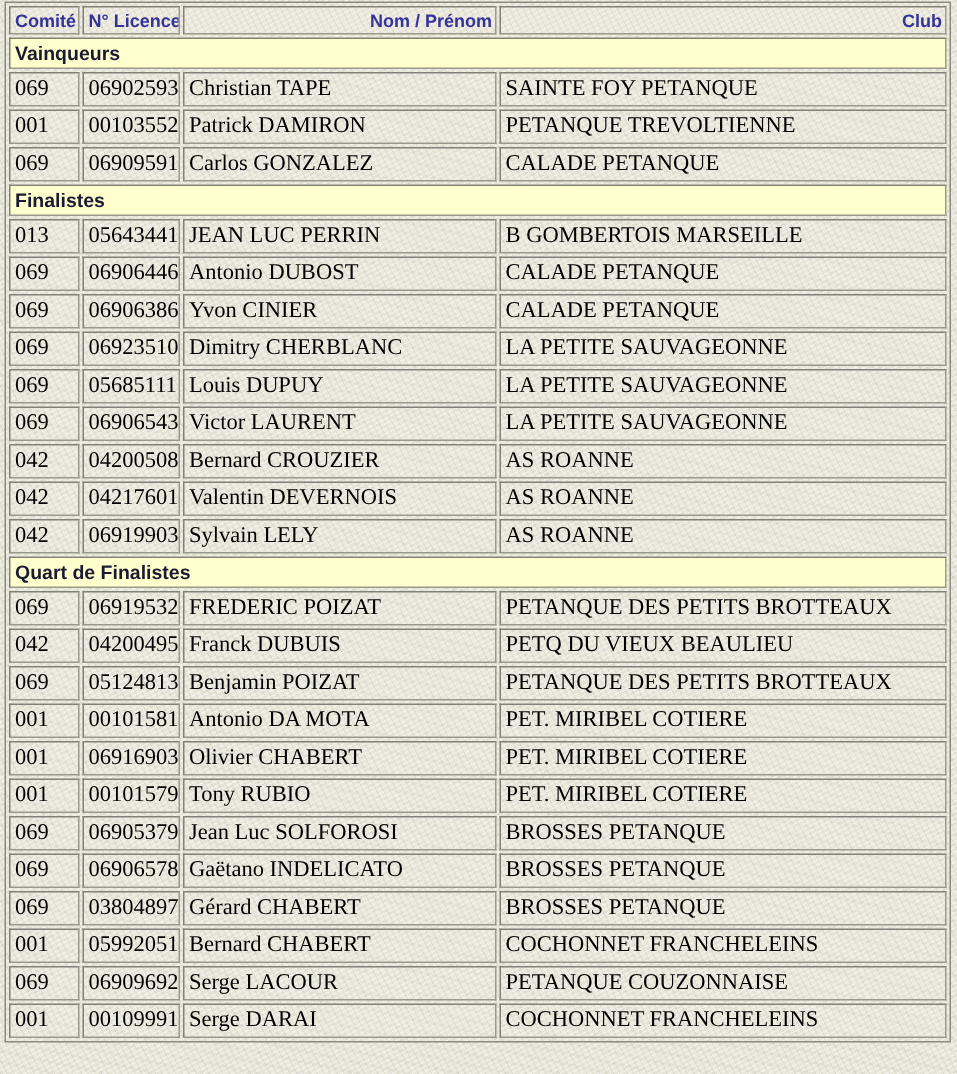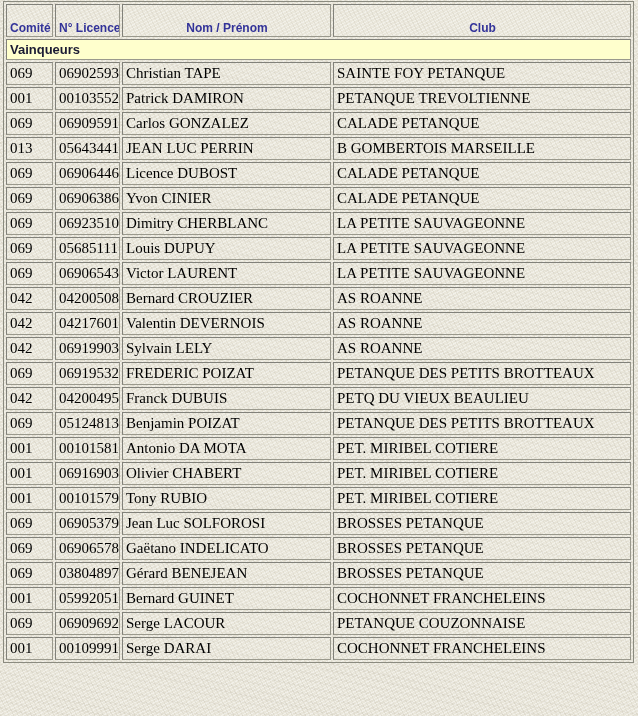--- a/index.html
+++ b/index.html
@@ -32,23 +32,23 @@
     overflow: hidden;
     white-space: nowrap;
   }
   th {
     background-color: #eae7db;
     background-image:
       repeating-linear-gradient(63deg, rgba(146,136,116,0.10) 0 1px, transparent 1px 4px),
       repeating-linear-gradient(-27deg, rgba(255,255,255,0.40) 0 1px, transparent 1px 3px);
     color: var(--header-text, #333399);
     font: bold 12px "Liberation Sans", sans-serif;
-    text-align: center;
+    text-align: right;
     height: 15px;
-    padding: 15px 2px 1px 3px;
+    padding: 1px 2px 1px 3px;
     margin-left: 32px;
   }
   td.section {
     background-color: var(--band, #ffffcd);
     color: var(--section-text, #1a1a33);
     font: bold 13px "Liberation Sans", sans-serif;
     height: 17px;
     padding: 1px 3px;
   }
   td.data {
@@ -97,29 +97,32 @@
         <td class="data">Patrick DAMIRON</td>
         <td class="data">PETANQUE TREVOLTIENNE</td>
       </tr>
       <tr>
         <td class="data">069</td>
         <td class="data">06909591</td>
         <td class="data">Carlos GONZALEZ</td>
         <td class="data">CALADE PETANQUE</td>
       </tr>
       <tr>
+        <td class="section" colspan="4">Finalistes</td>
+      </tr>
+      <tr>
         <td class="data">013</td>
         <td class="data">05643441</td>
         <td class="data">JEAN LUC PERRIN</td>
         <td class="data">B GOMBERTOIS MARSEILLE</td>
       </tr>
       <tr>
         <td class="data">069</td>
         <td class="data">06906446</td>
-        <td class="data">Licence DUBOST</td>
+        <td class="data">Antonio DUBOST</td>
         <td class="data">CALADE PETANQUE</td>
       </tr>
       <tr>
         <td class="data">069</td>
         <td class="data">06906386</td>
         <td class="data">Yvon CINIER</td>
         <td class="data">CALADE PETANQUE</td>
       </tr>
       <tr>
         <td class="data">069</td>
@@ -151,20 +154,23 @@
         <td class="data">Valentin DEVERNOIS</td>
         <td class="data">AS ROANNE</td>
       </tr>
       <tr>
         <td class="data">042</td>
         <td class="data">06919903</td>
         <td class="data">Sylvain LELY</td>
         <td class="data">AS ROANNE</td>
       </tr>
       <tr>
+        <td class="section" colspan="4">Quart de Finalistes</td>
+      </tr>
+      <tr>
         <td class="data">069</td>
         <td class="data">06919532</td>
         <td class="data">FREDERIC POIZAT</td>
         <td class="data">PETANQUE DES PETITS BROTTEAUX</td>
       </tr>
       <tr>
         <td class="data">042</td>
         <td class="data">04200495</td>
         <td class="data">Franck DUBUIS</td>
         <td class="data">PETQ DU VIEUX BEAULIEU</td>
@@ -201,27 +207,27 @@
       </tr>
       <tr>
         <td class="data">069</td>
         <td class="data">06906578</td>
         <td class="data">Gaëtano INDELICATO</td>
         <td class="data">BROSSES PETANQUE</td>
       </tr>
       <tr>
         <td class="data">069</td>
         <td class="data">03804897</td>
-        <td class="data">Gérard BENEJEAN</td>
+        <td class="data">Gérard CHABERT</td>
         <td class="data">BROSSES PETANQUE</td>
       </tr>
       <tr>
         <td class="data">001</td>
         <td class="data">05992051</td>
-        <td class="data">Bernard GUINET</td>
+        <td class="data">Bernard CHABERT</td>
         <td class="data">COCHONNET FRANCHELEINS</td>
       </tr>
       <tr>
         <td class="data">069</td>
         <td class="data">06909692</td>
         <td class="data">Serge LACOUR</td>
         <td class="data">PETANQUE COUZONNAISE</td>
       </tr>
       <tr>
         <td class="data">001</td>

